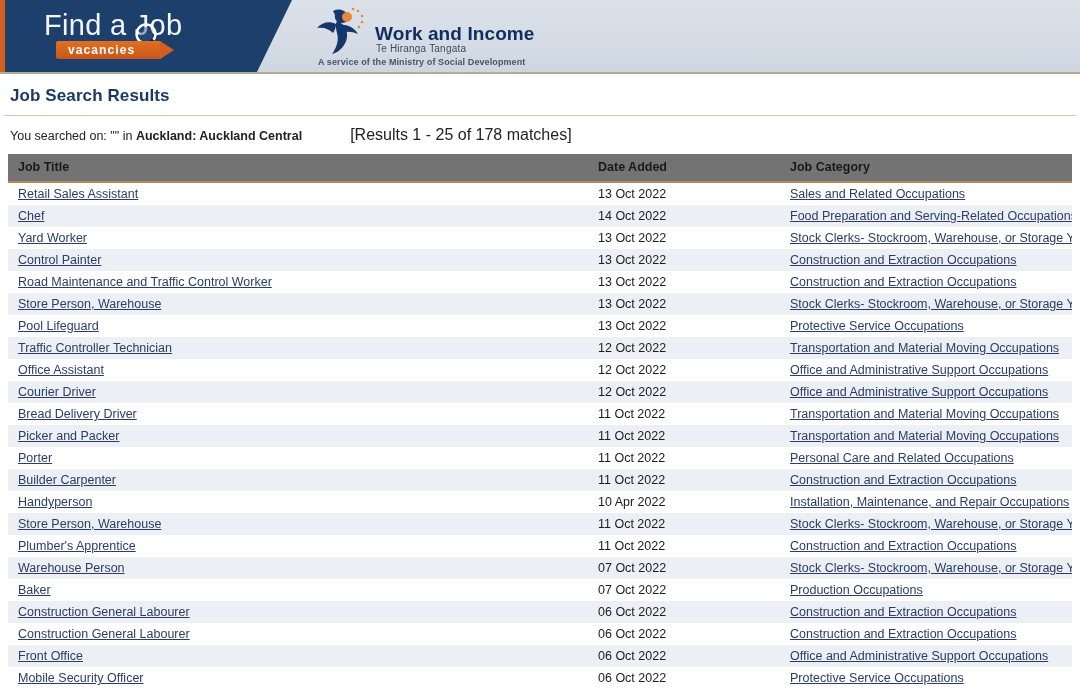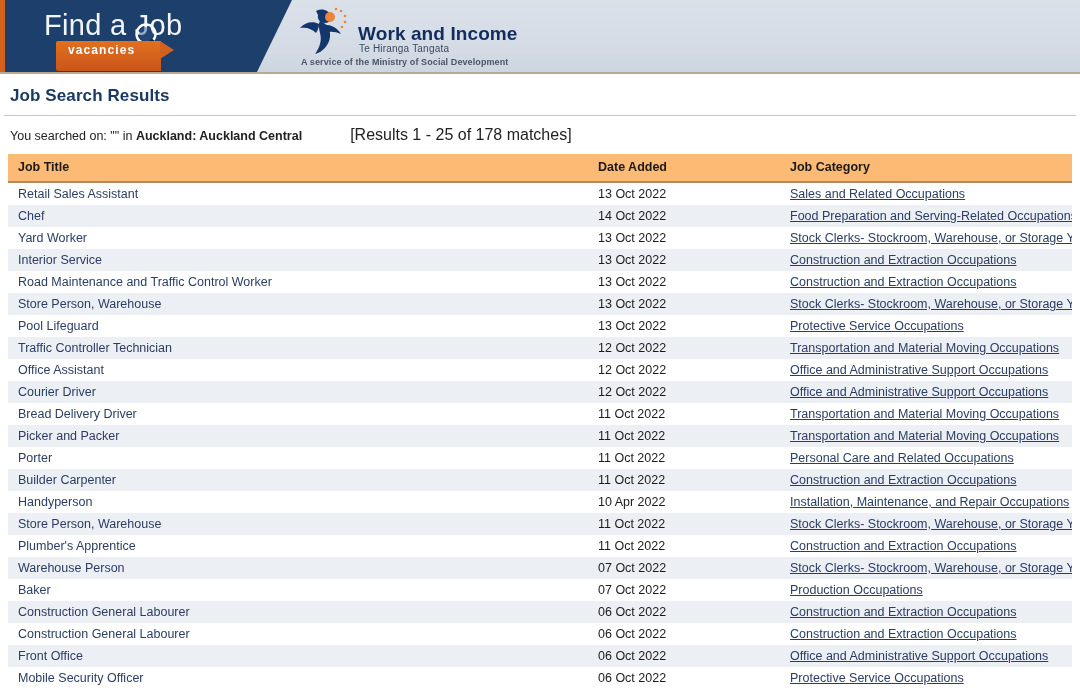--- a/index.html
+++ b/index.html
@@ -51,21 +51,21 @@
     line-height: 32px;
     color: #f2f6fb;
     letter-spacing: 0.3px;
     white-space: nowrap;
   }
   .brand-vacancies {
     position: absolute;
     left: 56px;
     top: 41px;
     height: 18px;
-    padding: 0 26px 12px 12px;
+    padding: 0 26px 0 12px;
     background: #d4601f;
     background: linear-gradient(180deg, #e2701f 0%, #c9561a 100%);
     border-radius: 2px 0 0 2px;
     color: #ffffff;
     font-size: 12px;
     font-weight: bold;
     letter-spacing: 1.1px;
     line-height: 18px;
     white-space: nowrap;
   }
@@ -80,21 +80,21 @@
   .brand-magnifier {
     position: absolute;
     left: 133px;
     top: 22px;
     width: 34px;
     height: 34px;
   }
 
   .wi-logo {
     position: absolute;
-    left: 296px;
+    left: 313px;
     top: 7px;
     width: 250px;
     height: 60px;
     text-align: center;
   }
   .wi-mark {
     position: absolute;
     left: 0; top: 0;
     width: 58px; height: 50px;
   }
@@ -160,21 +160,21 @@
   }
 
   
   .results-table {
     width: 1064px;
     margin: 0 8px;
     border-collapse: collapse;
     table-layout: fixed;
   }
   .results-table th {
-    background: #fdba74;
+    background: #737373;
     color: #1a1a1a;
     font-size: 12.5px;
     font-weight: bold;
     text-align: left;
     padding: 4px 0 5px 10px;
     border-bottom: 2px solid #b08a5e;
     height: 18px;
   }
   .results-table td {
     font-size: 12.5px;
@@ -188,20 +188,21 @@
   .results-table tbody tr:nth-child(even) { background: #eceff3; }
 
   .col-title    { width: 580px; }
   .col-date     { width: 192px; }
   .col-category { width: 292px; }
 
   td.cell-date { color: #1b1b1b; }
 
   .joblink {
     color: #2b3d63;
+    text-decoration: underline;
     cursor: pointer;
   }
   .catlink {
     color: #2b3d63;
     text-decoration: underline;
     cursor: pointer;
   }
 </style>
 </head>
 <body>
@@ -274,21 +275,21 @@
         <td><span class="joblink">Chef</span></td>
         <td class="cell-date">14 Oct 2022</td>
         <td><span class="catlink">Food Preparation and Serving-Related Occupations</span></td>
       </tr>
       <tr>
         <td><span class="joblink">Yard Worker</span></td>
         <td class="cell-date">13 Oct 2022</td>
         <td><span class="catlink">Stock Clerks- Stockroom, Warehouse, or Storage Yard</span></td>
       </tr>
       <tr>
-        <td><span class="joblink">Interior Service</span></td>
+        <td><span class="joblink">Control Painter</span></td>
         <td class="cell-date">13 Oct 2022</td>
         <td><span class="catlink">Construction and Extraction Occupations</span></td>
       </tr>
       <tr>
         <td><span class="joblink">Road Maintenance and Traffic Control Worker</span></td>
         <td class="cell-date">13 Oct 2022</td>
         <td><span class="catlink">Construction and Extraction Occupations</span></td>
       </tr>
       <tr>
         <td><span class="joblink">Store Person, Warehouse</span></td>

